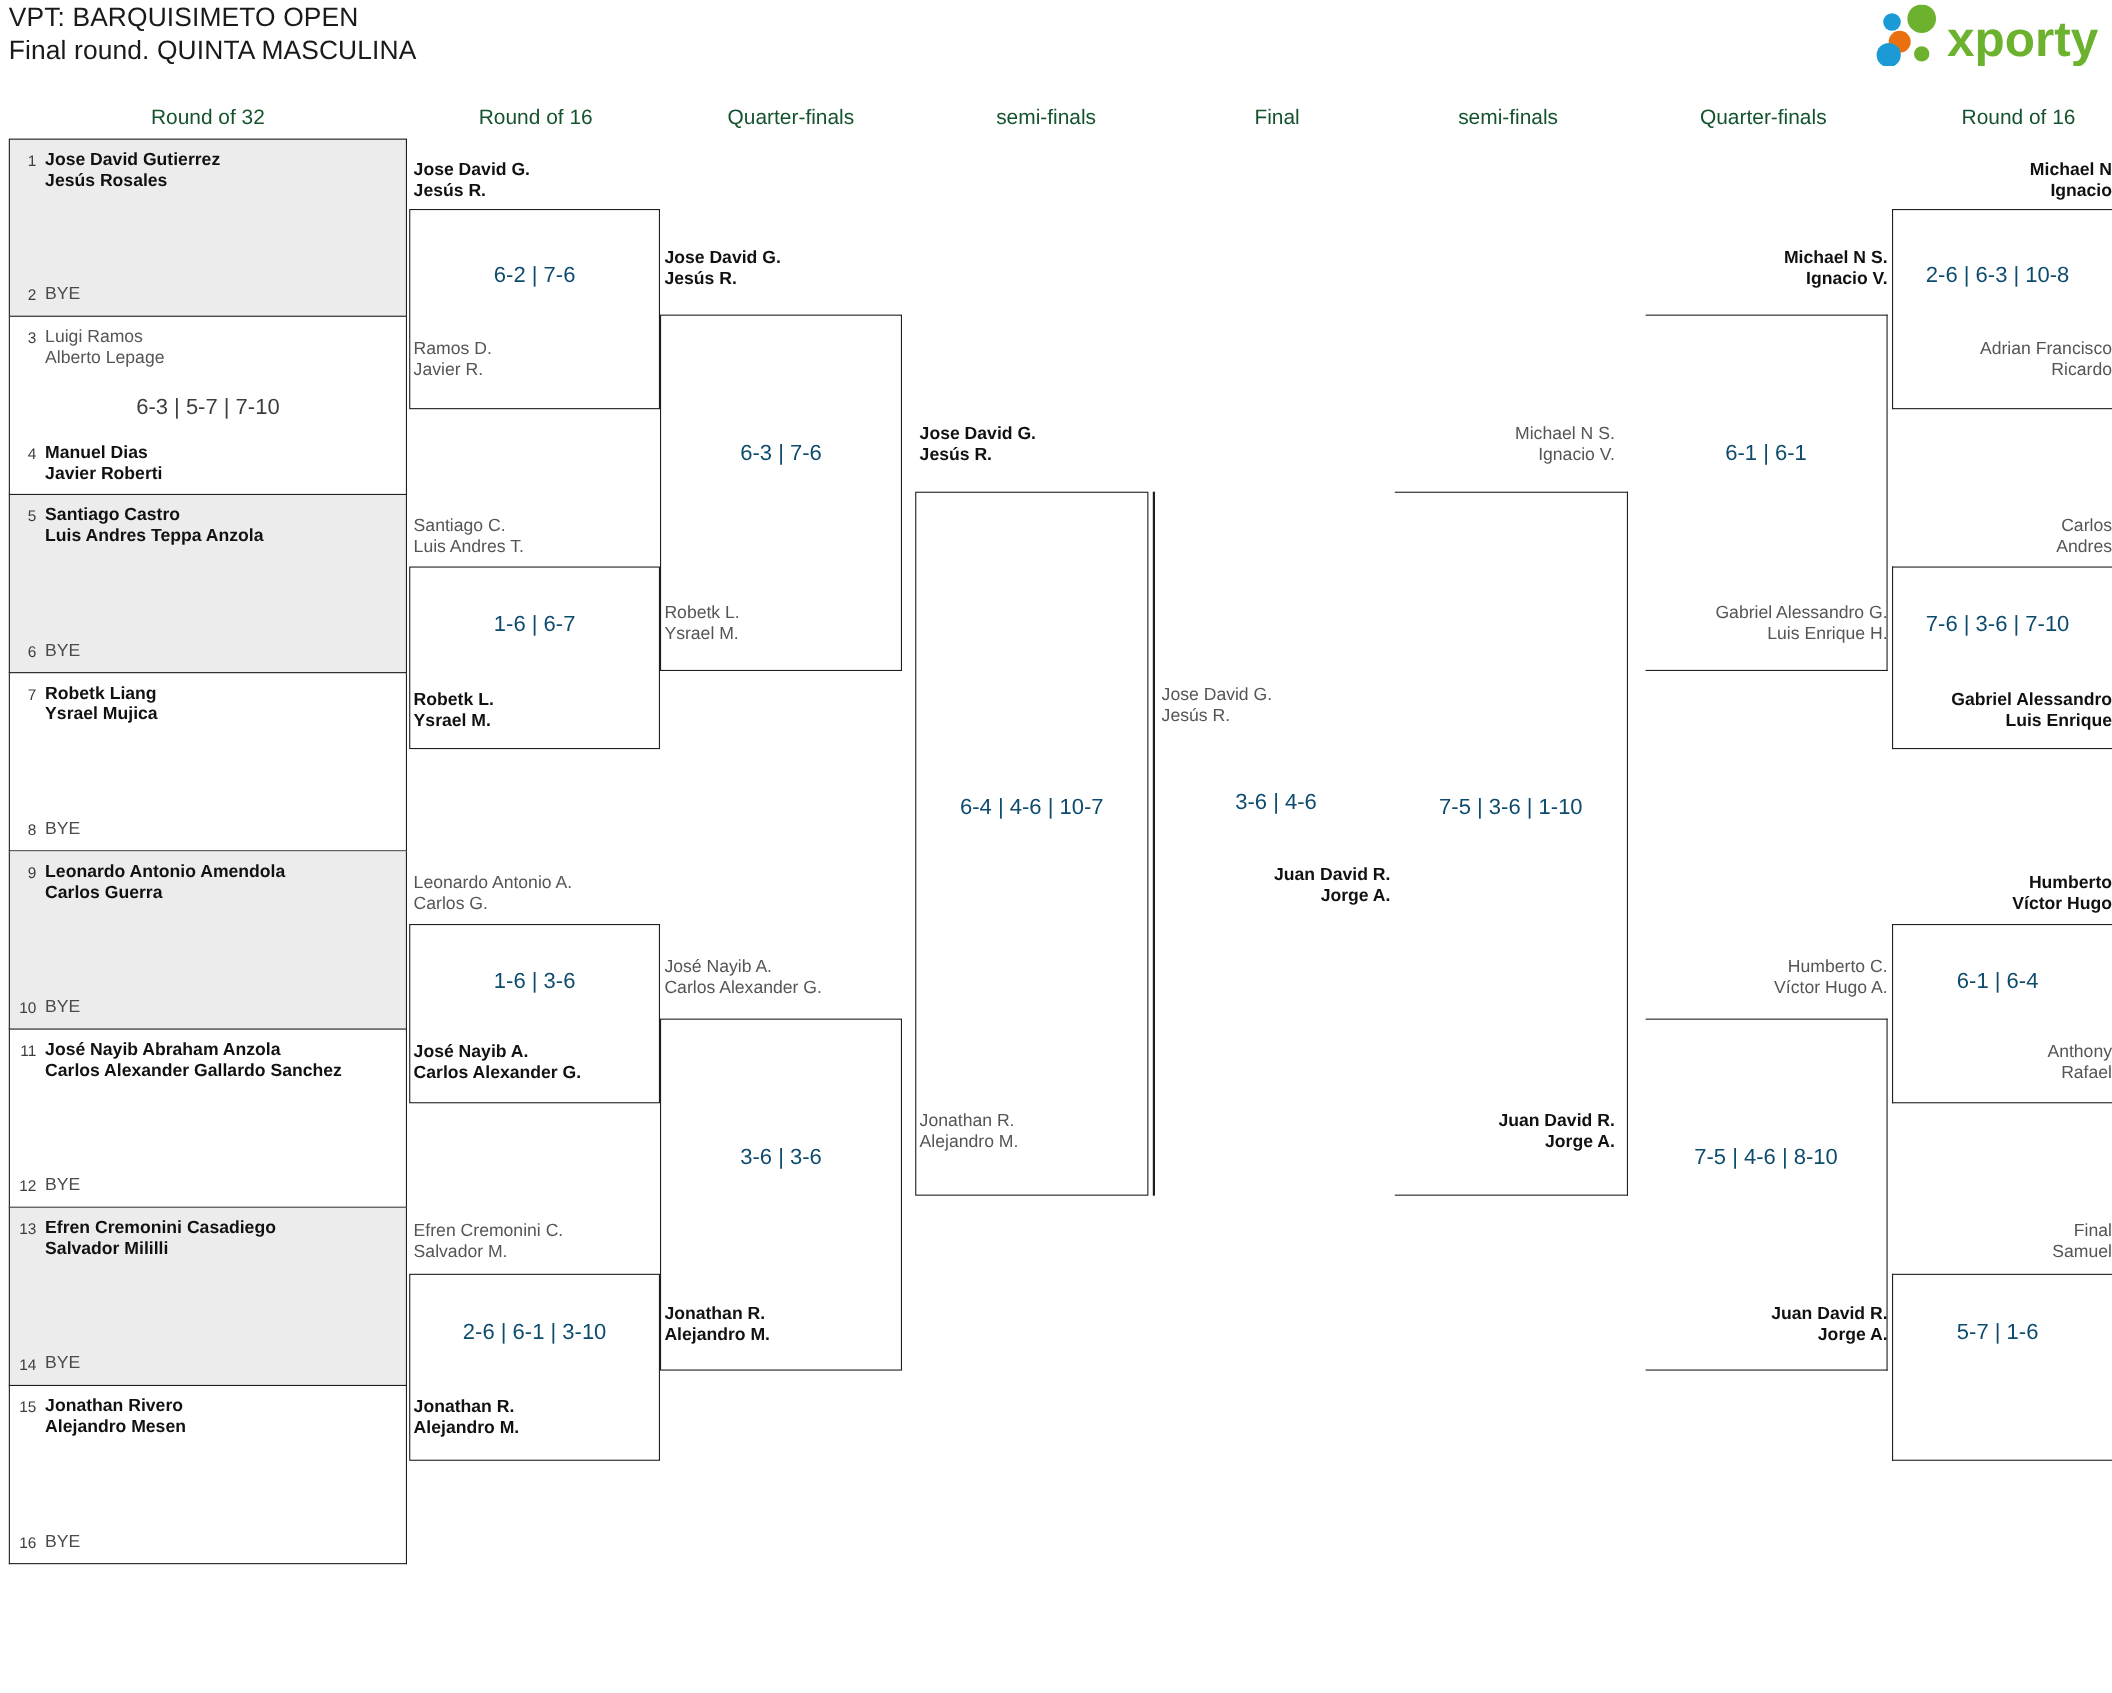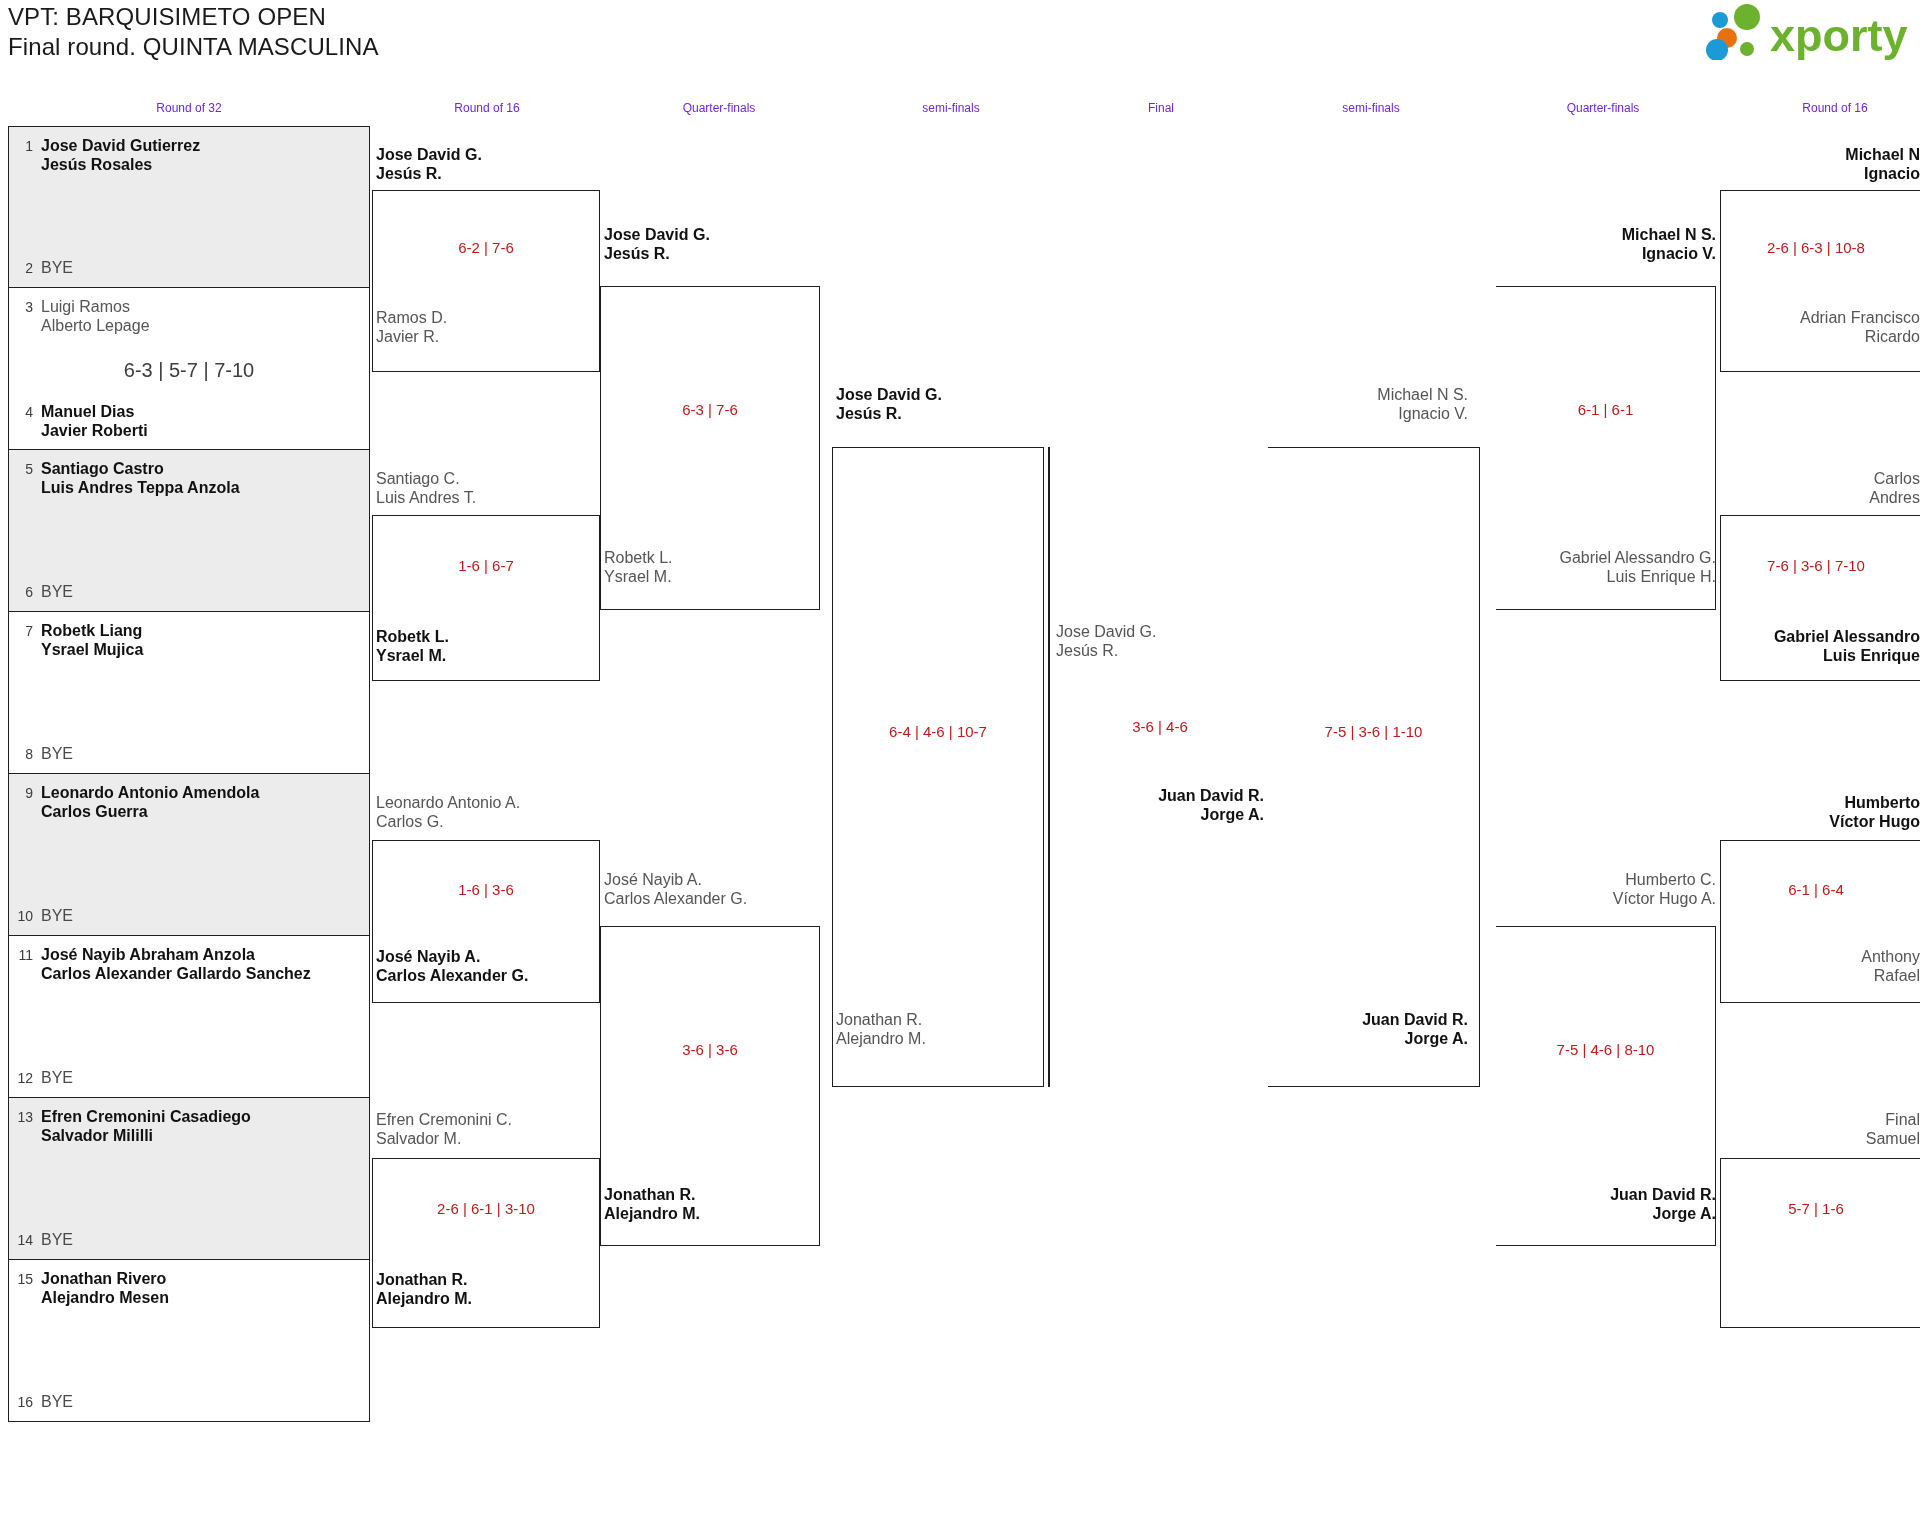--- a/index.html
+++ b/index.html
@@ -17,21 +17,21 @@
   
   .title-block { position:absolute; left:8px; top:2px; }
   .title-line { font-size:24px; line-height:30px; color:#1a1a1a; font-weight:400; letter-spacing:.1px; white-space:nowrap; }
 
   .logo { position:absolute; right:-5px; top:4px; width:225px; height:56px; }
   .logo svg { display:block; }
 
   
   .round-head {
     position:absolute; top:96px;
-    font-size:12px; line-height:24px; color:#6d28d9;
+    font-size:19px; line-height:24px; color:#14532d;
     text-align:center; white-space:nowrap;
   }
 
   
   .seedlist { position:absolute; left:8px; top:126px; width:362px; }
   .seed-pair {
     position:relative;
     border-left:1.5px solid #1f1f1f;
     border-right:1.5px solid #1f1f1f;
     border-bottom:1.5px solid #1f1f1f;
@@ -53,21 +53,21 @@
   .bye-label { font-size:16px; line-height:20px; color:#4a4a4a; }
   .r32-score {
     position:absolute; left:0; right:0; text-align:center;
     font-size:20px; color:#3d3d3d;
   }
 
   
   .bx { position:absolute; border:1.5px solid #1f1f1f; background:transparent; }
   .bx-score {
     position:absolute; left:0; right:0; text-align:center;
-    font-size:15px; color:#b91c1c; white-space:nowrap;
+    font-size:20px; color:#0c4a6e; white-space:nowrap;
   }
 
   
   .lbl {
     position:absolute; font-size:16px; line-height:19px; white-space:nowrap;
   }
   .lbl .nm { display:block; }
   .lbl.L { text-align:left; }
   .lbl.R { text-align:right; }
   .lbl.win .nm { font-weight:700; color:#111; }

